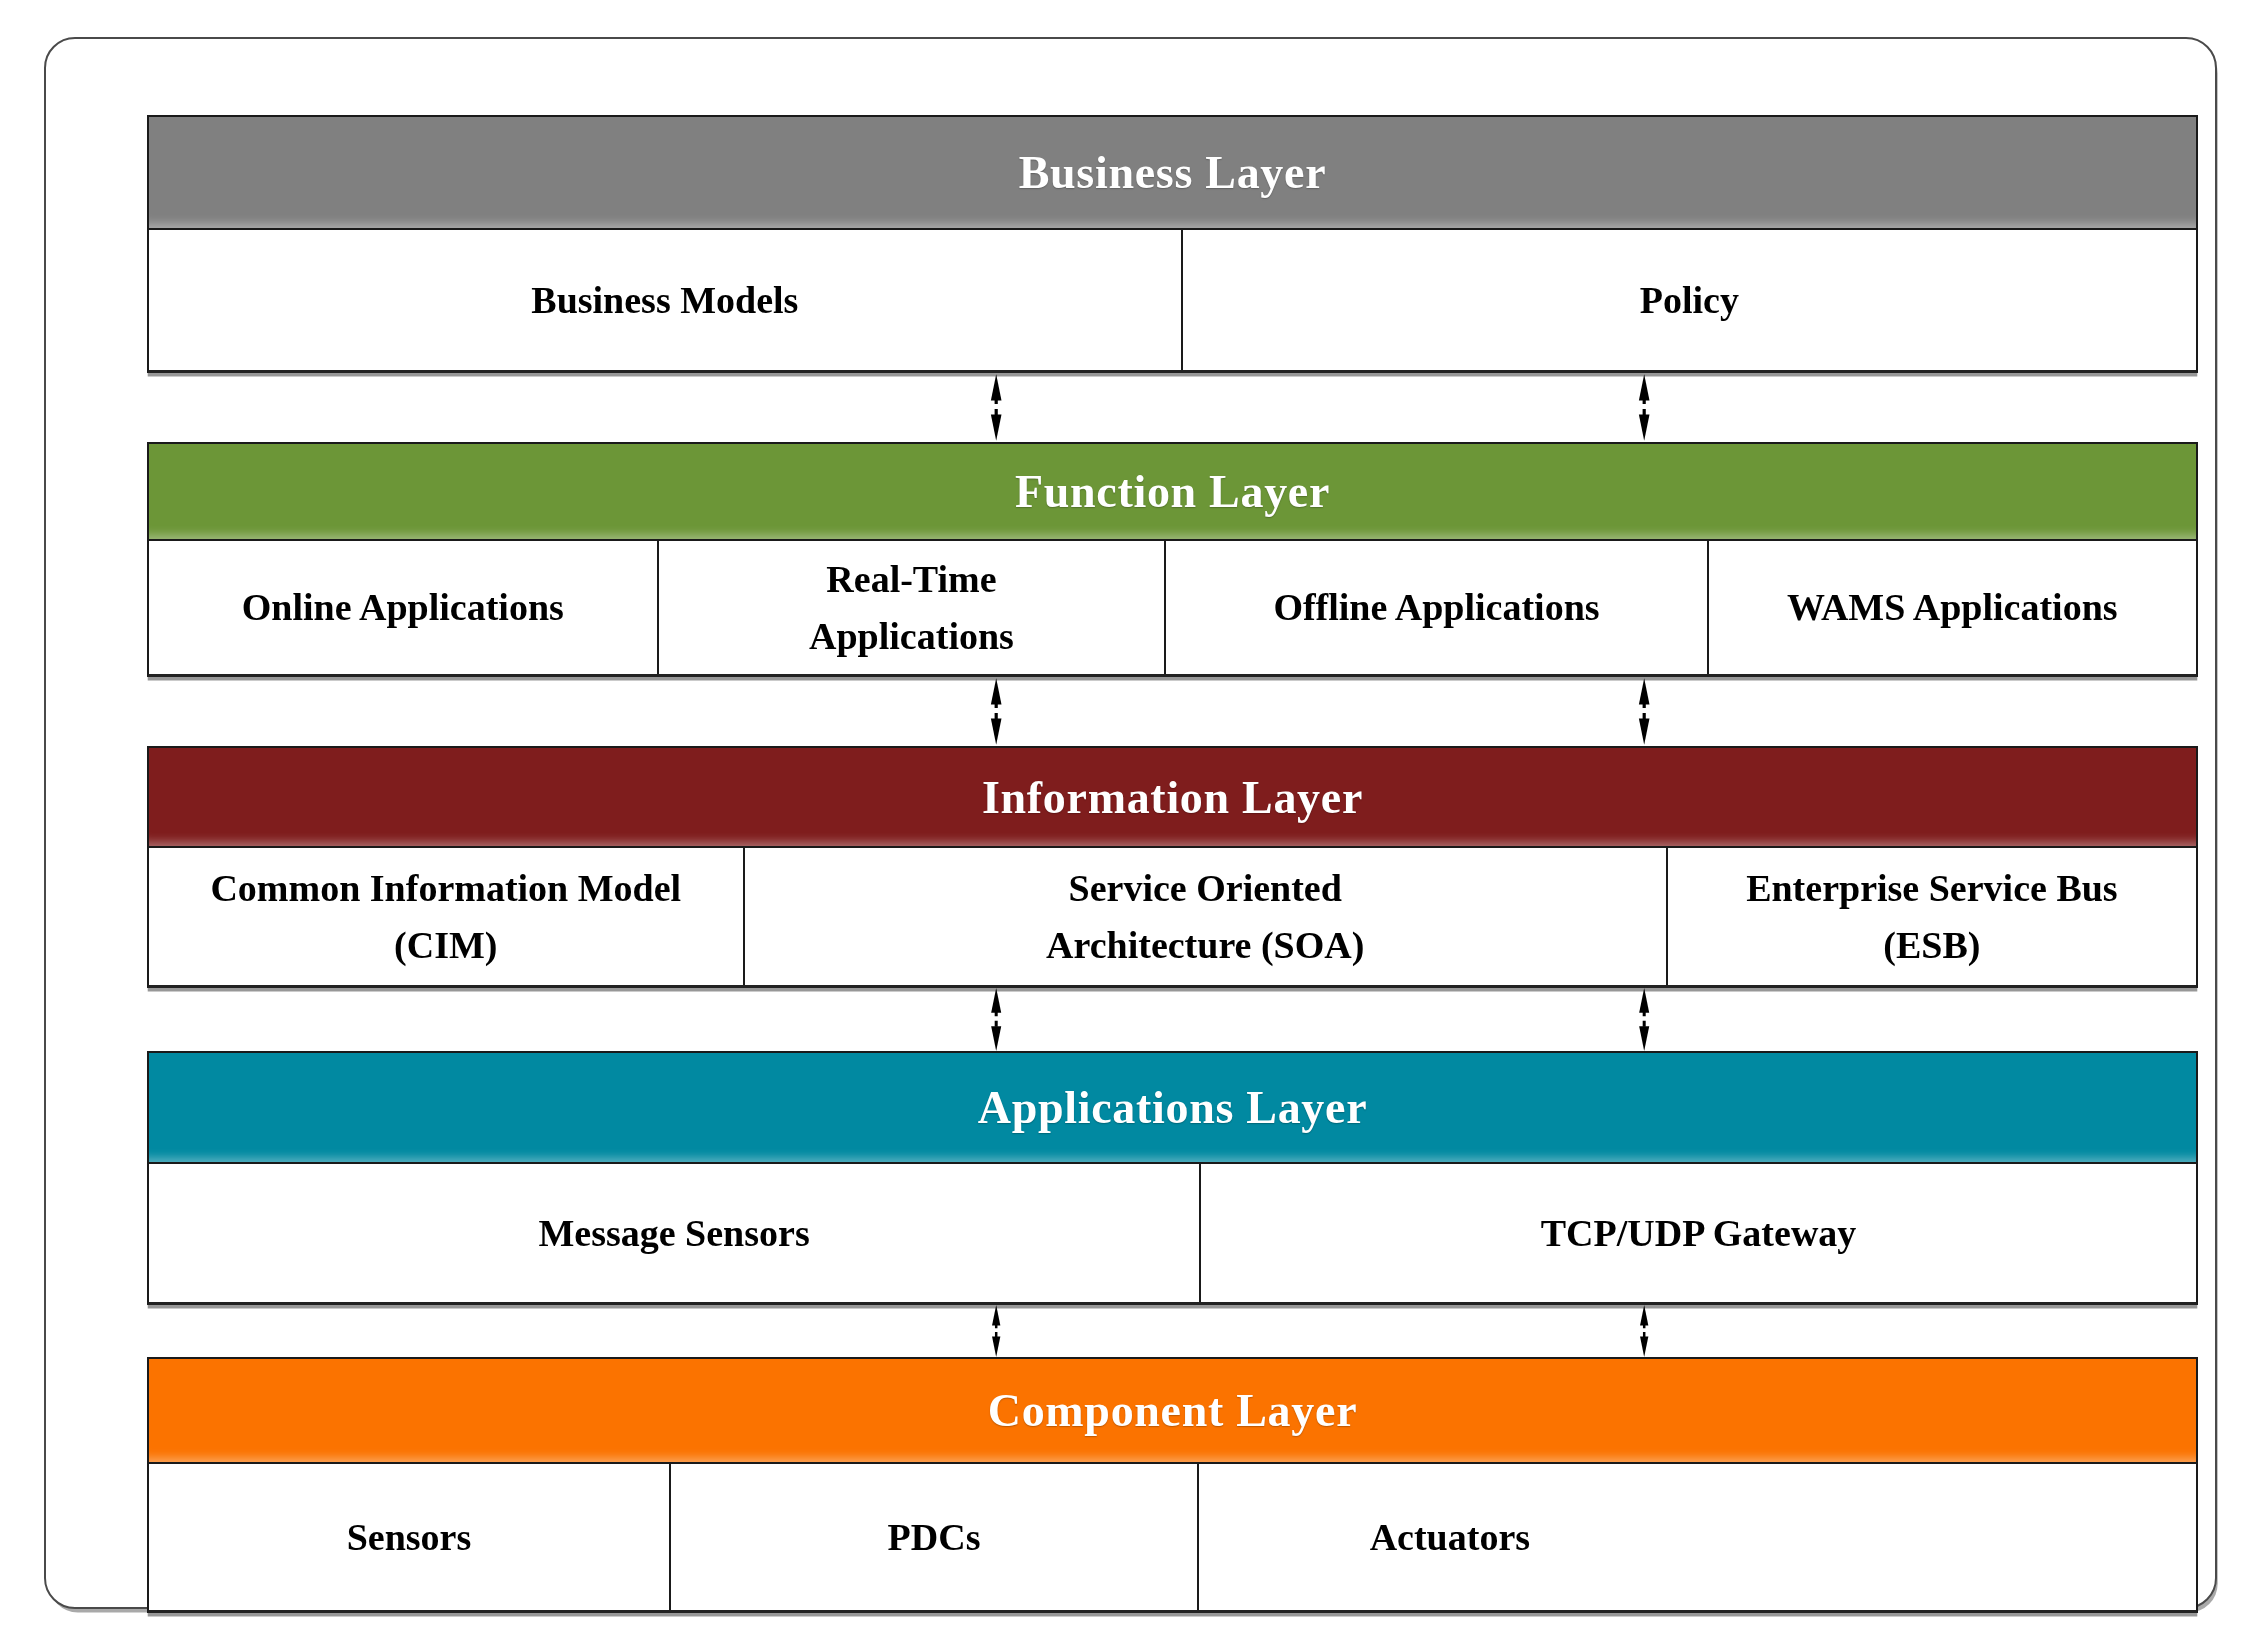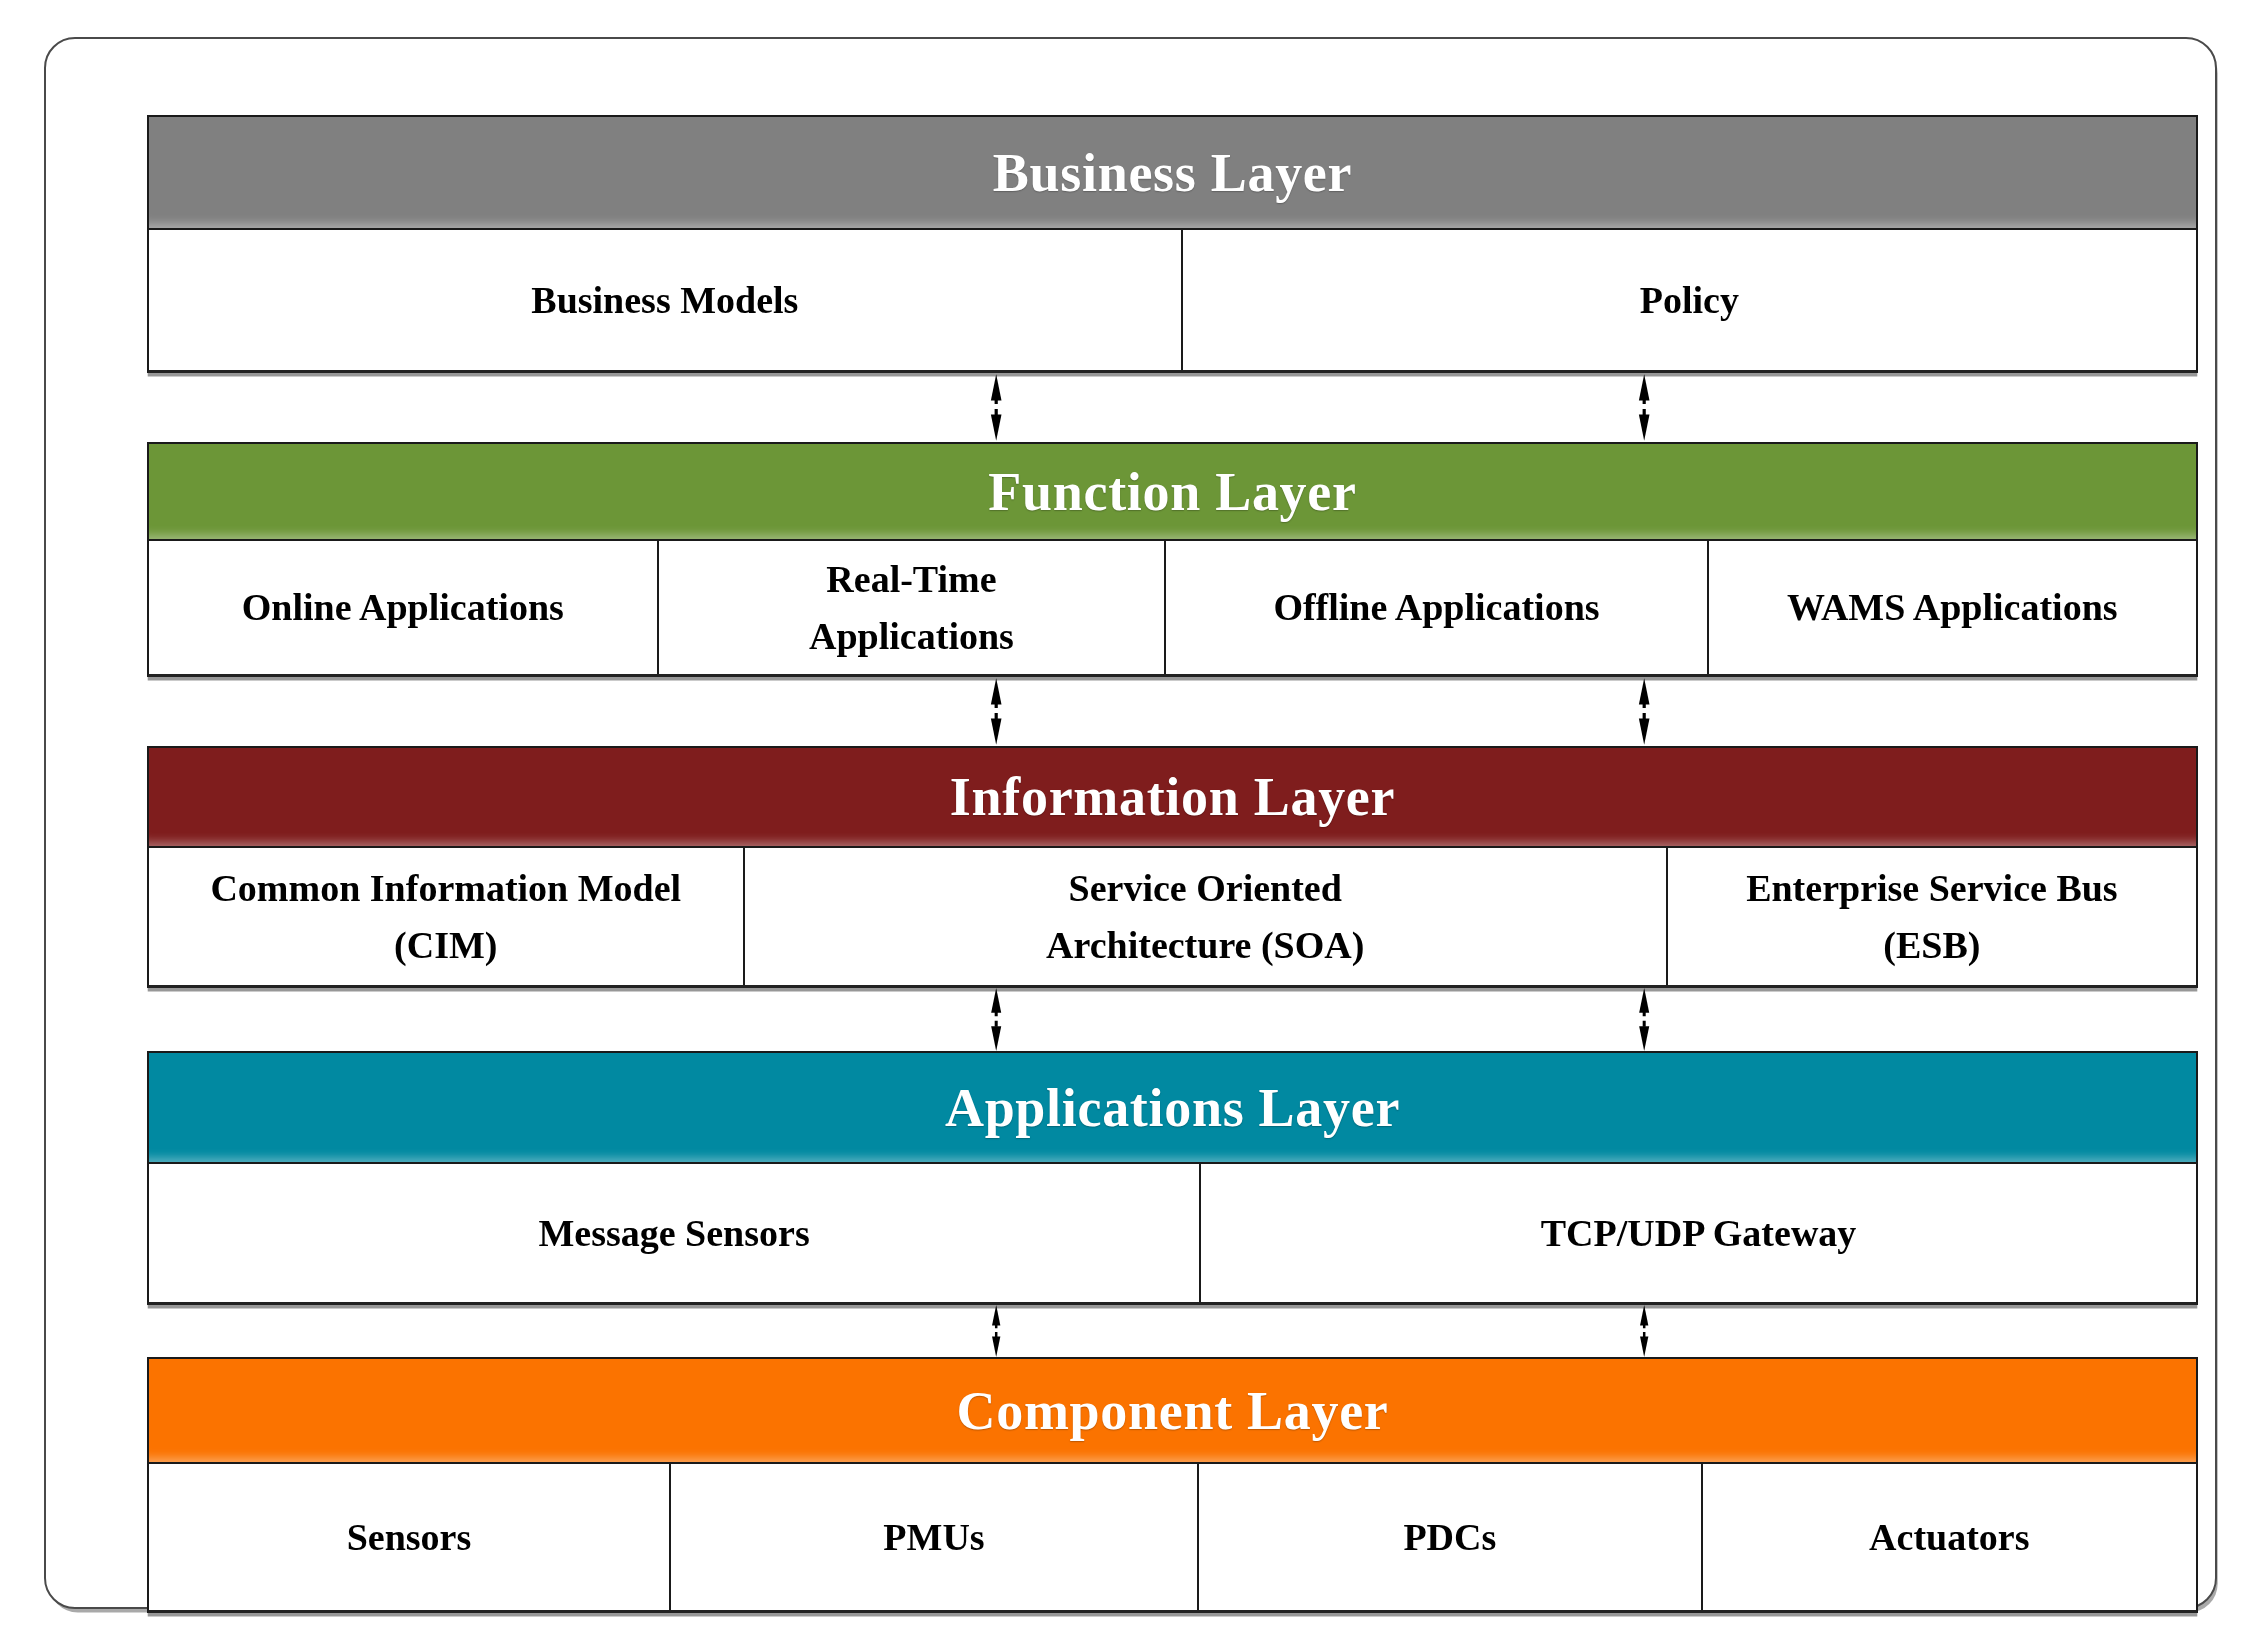--- a/index.html
+++ b/index.html
@@ -21,21 +21,21 @@
   }
   .stack{
     position:absolute;
     left:101px;top:76px;
     width:2051px;
   }
   .layer-header{
     display:flex;align-items:center;justify-content:center;
     color:#ffffff;
     font-weight:bold;
-    font-size:54px;
+    font-size:46px;
     letter-spacing:0.7px;
     border:2.1px solid #1a1a1a;
     box-sizing:border-box;
     box-shadow:inset 0 -12.7px 10px -8.5px rgba(255,255,255,0.35);
     text-shadow:0 1.4px 1.4px rgba(0,0,0,0.25);
   }
   .cells{
     display:grid;
     background:#ffffff;
     border:2.1px solid #1a1a1a;
@@ -162,21 +162,20 @@
           <polygon points="13,0 5.5,37 20.5,37"></polygon>
           <line x1="13" y1="33" x2="13" y2="61"></line>
           <polygon points="13,94 5.5,57 20.5,57"></polygon>
         </svg>
       </div>
 
       <section>
         <header class="layer-header" style="height: 107px; background: rgb(251, 115, 0);">Component Layer</header>
         <div class="cells" style="height:149px;grid-template-columns:25.4% 25.8% 24.6% 24.2%">
           <div class="cell">Sensors</div>
-          <div class="cell">PMUs</div>
           <div class="cell">PDCs</div>
           <div class="cell">Actuators</div>
         </div>
       </section>
 
     </div>
   </div>
 </div>
 
 

